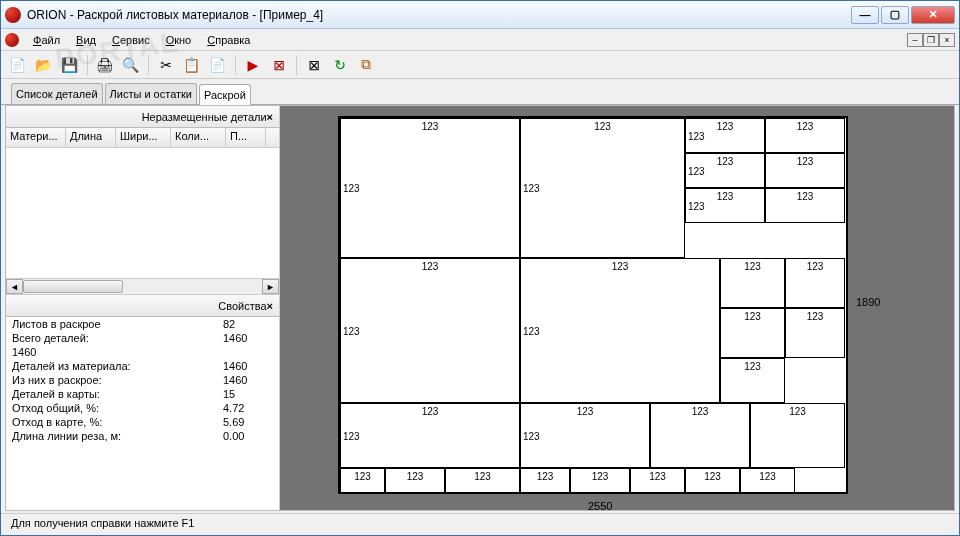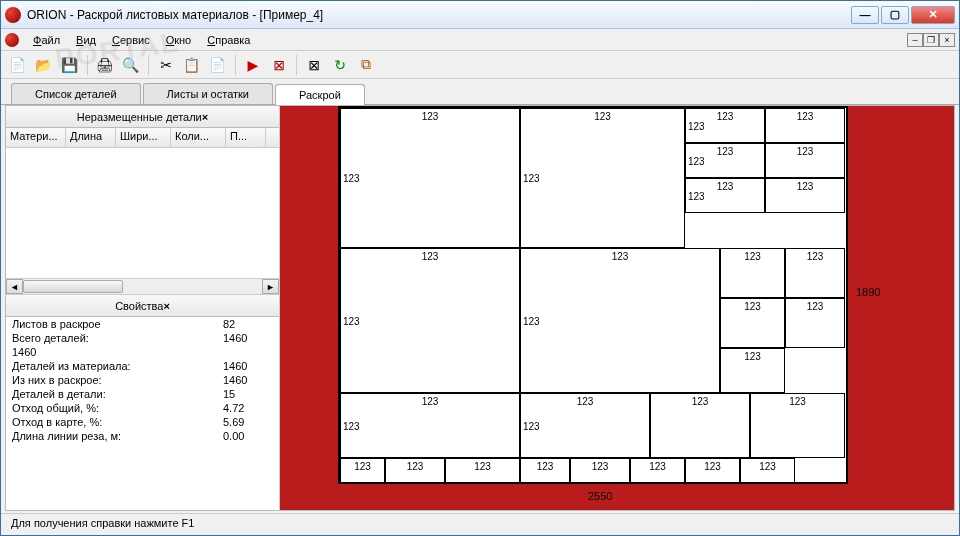--- a/index.html
+++ b/index.html
@@ -18,45 +18,45 @@
 .menubar { height: 22px; background: #f0f0f0; display: flex; align-items: center; padding: 0 4px; border-bottom: 1px solid #ccc; }
 .menubar .app-icon2 { width: 14px; height: 14px; border-radius: 50%; background: radial-gradient(circle at 30% 30%, #e43, #800); margin-right: 6px; }
 .menu-item { padding: 2px 8px; cursor: default; }
 .menu-item .ul { text-decoration: underline; }
 
 .toolbar { height: 28px; background: #f0f0f0; display: flex; align-items: center; gap: 4px; padding: 0 6px; border-bottom: 1px solid #ccc; }
 .tb-btn { width: 22px; height: 22px; display: flex; justify-content: center; align-items: center; cursor: pointer; font-size: 14px; border: 1px solid transparent; }
 .tb-sep { width: 1px; height: 20px; background: #ccc; margin: 0 2px; }
 
 .tabs { height: 26px; display: flex; align-items: flex-end; padding: 0 10px; background: #f0f0f0; border-bottom: 1px solid #aaa; }
-.tab { padding: 4px 23px; border: 1px solid #aaa; border-bottom: none; background: #e4e4e4; margin-right: 2px; cursor: pointer; border-radius: 3px 3px 0 0; }
+.tab { padding: 4px 4px; border: 1px solid #aaa; border-bottom: none; background: #e4e4e4; margin-right: 2px; cursor: pointer; border-radius: 3px 3px 0 0; }
 .tab.active { background: #fff; position: relative; top: 1px; }
 
 .workarea { flex: 1; display: flex; background: #fff; border: 1px solid #bbb; margin: 0 4px 2px 4px; overflow: hidden; }
 
 .left-panel { width: 274px; display: flex; flex-direction: column; border-right: 1px solid #ccc; }
-.panel-header { height: 22px; background: linear-gradient(#f9f9f9, #e8e8e8); border-bottom: 1px solid #bbb; display: flex; align-items: center; padding: 0 6px; font-weight: normal; justify-content: center; }
+.panel-header { height: 22px; background: linear-gradient(#f9f9f9, #e8e8e8); border-bottom: 1px solid #bbb; display: flex; align-items: center; padding: 0 6px; font-weight: normal; justify-content: flex-end; }
 .panel-close { cursor: pointer; font-weight: bold; }
 
 .grid-area { flex: 0 0 150px; background: #fff; overflow: hidden; position: relative; }
 .grid-header { display: flex; height: 20px; background: linear-gradient(#fafafa, #e9e9e9); border-bottom: 1px solid #ccc; }
 .grid-col { border-right: 1px solid #ccc; padding: 2px 4px; overflow: hidden; white-space: nowrap; }
 .grid-body { height: 128px; background: #fff; }
 
 .hscroll { height: 17px; background: #f0f0f0; display: flex; align-items: center; border-top: 1px solid #ccc; border-bottom: 1px solid #ccc; }
 .hscroll-btn { width: 17px; height: 15px; background: linear-gradient(#f4f4f4,#ddd); border: 1px solid #aaa; display: flex; justify-content: center; align-items: center; font-size: 9px; cursor: pointer; }
 .hscroll-track { flex: 1; height: 15px; background: #eee; position: relative; }
 .hscroll-thumb { position: absolute; left: 0; width: 100px; height: 13px; top: 1px; background: linear-gradient(#f8f8f8,#d8d8d8); border: 1px solid #aaa; border-radius: 2px; }
 
 .props-area { flex: 1; overflow: auto; }
 .prop-row { display: flex; padding: 1px 6px; }
 .prop-label { flex: 1; }
 .prop-val { width: 50px; text-align: left; }
 
-.canvas-area { flex: 1; background: #b91c1c; padding: 0 18px 10px 28px; overflow: hidden; }
+.canvas-area { flex: 1; background: #737373; padding: 10px 18px 10px 28px; overflow: hidden; }
 .sheet-wrap { position: relative; width: 100%; height: 100%; }
 .sheet { position: absolute; left: 30px; top: 0; width: 510px; height: 378px; background: #fff; border: 2px solid #000; }
 .part { position: absolute; border: 1px solid #000; background: #fff; font-size: 10px; }
 .part .lbl { position: absolute; font-size: 10px; }
 .part .lbl.top { top: 2px; left: 50%; transform: translateX(-50%); }
 .part .lbl.left { left: 2px; top: 50%; transform: translateY(-50%); }
 .dim-r { position: absolute; left: 548px; top: 180px; font-size: 11px; }
 .dim-b { position: absolute; top: 384px; left: 280px; font-size: 11px; }
 
 .statusbar { height: 22px; background: #f0f0f0; border-top: 1px solid #ccc; padding: 3px 10px; }
@@ -163,21 +163,21 @@
           </div>
           <div class="prop-row">
             <div class="prop-label">Деталей из материала:</div>
             <div class="prop-val">1460</div>
           </div>
           <div class="prop-row">
             <div class="prop-label">Из них в раскрое:</div>
             <div class="prop-val">1460</div>
           </div>
           <div class="prop-row">
-            <div class="prop-label">Деталей в детали:</div>
+            <div class="prop-label">Деталей в карты:</div>
             <div class="prop-val">15</div>
           </div>
           <div class="prop-row">
             <div class="prop-label">Отход общий, %:</div>
             <div class="prop-val">4.72</div>
           </div>
           <div class="prop-row">
             <div class="prop-label">Отход в карте, %:</div>
             <div class="prop-val">5.69</div>
           </div>

